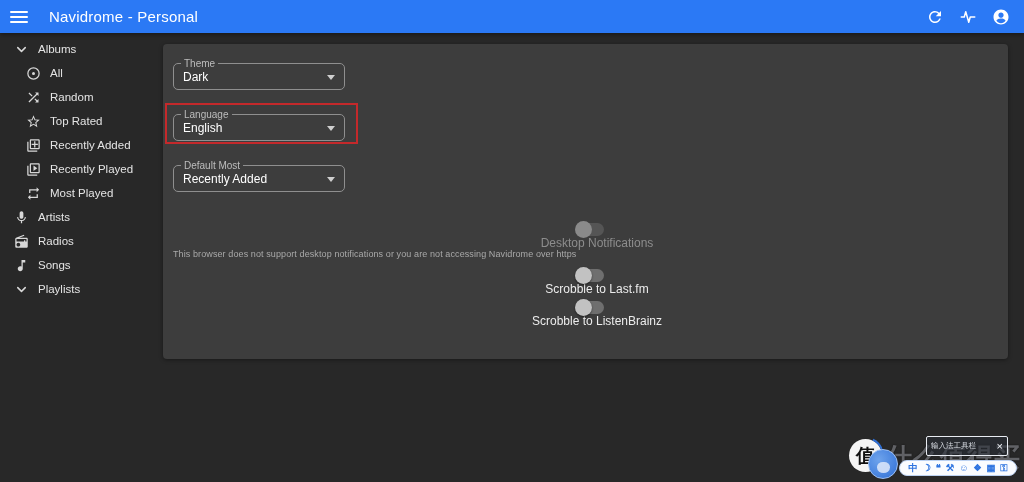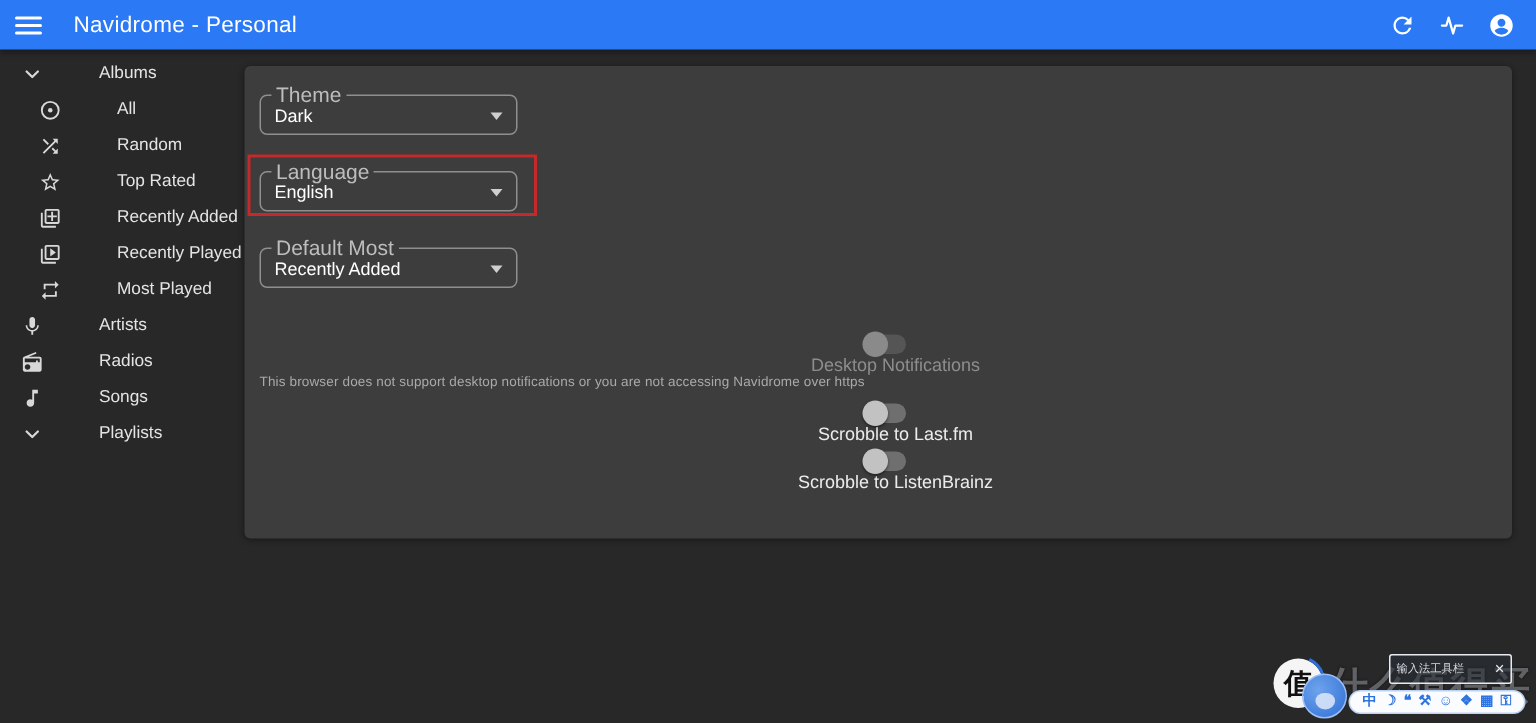--- a/index.html
+++ b/index.html
@@ -24,21 +24,21 @@
   .hamburger span { display:block; height:2px; background:#fff; border-radius:1px; }
   .appbar-title { color:#fff; font-size:15px; font-weight:500; margin-left:21px; letter-spacing:.2px; }
   .appbar-right { margin-left:auto; display:flex; align-items:center; gap:15px; }
   .abicon { width:18px; height:18px; color:#fff; cursor:pointer; display:flex; align-items:center; justify-content:center; }
   .abicon svg { width:18px; height:18px; }
 
   
   .sidebar { position:absolute; top:33px; left:0; width:163px; bottom:0; padding-top:4px; }
   .srow {
     height:24px; display:flex; align-items:center; cursor:pointer;
-    color:#e4e4e4; font-size:11.5px;gap:28px;
+    color:#e4e4e4; font-size:11.5px;
   }
   .srow .sicon { width:15px; height:15px; margin-left:14px; color:#d8d8d8; flex:0 0 auto; display:flex; align-items:center; justify-content:center; }
   .srow.sub .sicon { margin-left:26px; }
   .srow .slabel { margin-left:9px; white-space:nowrap; }
   .sicon svg { width:15px; height:15px; display:block; }
 
   
   .panel {
     position:absolute; left:163px; top:44px; width:845px; height:315px;
     background:#3d3d3d; border-radius:4px;
@@ -48,21 +48,21 @@
   .field { position:relative; width:172px; margin-bottom:24px; }
   .selectbox {
     position:relative; width:172px; height:27px;
     border:1px solid #8f8f8f; border-radius:5px;
     display:flex; align-items:center; padding:0 26px 0 9px;
     cursor:pointer; background:transparent;
   }
   .selectbox .value { font-size:12px; font-weight:500; color:#fff; white-space:nowrap; }
   .flabel {
     position:absolute; top:-6px; left:7px;
-    font-size:14px; color:#bdbdbd; background:#3d3d3d; padding:0 3px; line-height:11px;
+    font-size:10px; color:#bdbdbd; background:#3d3d3d; padding:0 3px; line-height:11px;
   }
   .caret {
     position:absolute; right:9px; top:50%; margin-top:-2px;
     width:0; height:0; border-left:4.5px solid transparent; border-right:4.5px solid transparent;
     border-top:5px solid #cfcfcf;
   }
   .annotation {
     position:absolute; left:-8px; top:-11px; width:193px; height:41px;
     border:2px solid #c4292b; pointer-events:none; z-index:5;
   }

